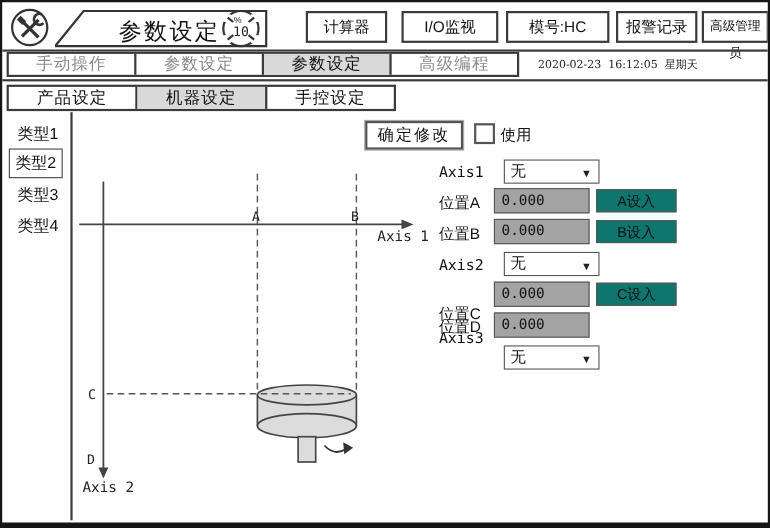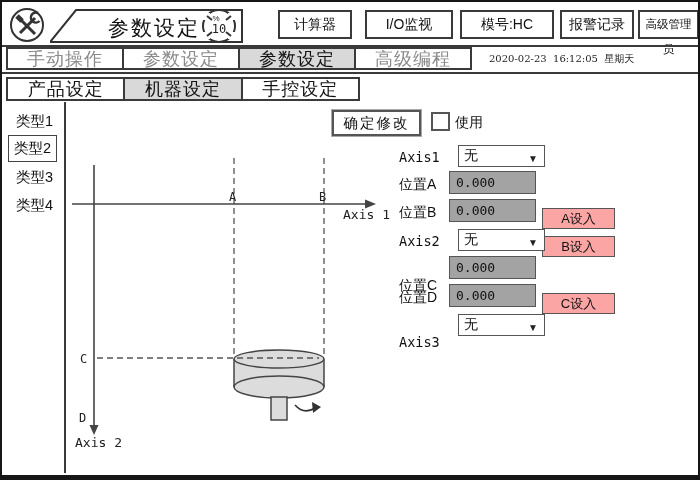--- a/index.html
+++ b/index.html
@@ -12,21 +12,21 @@
   .hline { position:absolute; left:0; right:0; height:2px; background:#3a3a3a; }
   .hbtn { position:absolute; top:8px; height:29px; background:#fff; border:2px solid #3a3a3a;
           font-size:14px; color:#111; text-align:center; line-height:25px; cursor:pointer;
           font-family:inherit; }
   .banner { position:absolute; left:48px; top:6px; }
   .title-text { position:absolute; left:88px; top:12px; width:128px; text-align:center;
                 font-size:21px; color:#111; letter-spacing:2px; }
 
   
   .tabbar { position:absolute; display:flex; border:2px solid #3a3a3a; background:#fff; }
-  .tab { flex:1; text-align:right; font-size:18px; color:#111; border-right:2px solid #3a3a3a;
+  .tab { flex:1; text-align:right; font-size:15px; color:#111; border-right:2px solid #3a3a3a;
          display:flex; align-items:center; justify-content:center; cursor:pointer; letter-spacing:1px;}
   .tab:last-child { border-right:none; }
   .tab.sel { background:#d9d9d9; }
   .tab.dim { color:#8a8a8a; }
   .datetime { position:absolute; left:487px; top:50px; font-size:10px; color:#222;
               font-family:"DejaVu Serif","Liberation Serif",serif; white-space:pre; }
 
   
   .side-item { position:absolute; left:9px; font-size:14.5px; color:#111; cursor:pointer; padding:3px 5px; }
   .side-item.sel { border:1.5px solid #444; left:6px; }
@@ -39,23 +39,23 @@
   .checkbox { position:absolute; left:429px; top:110px; width:19px; height:19px;
               border:2px solid #555; background:#fff; cursor:pointer; }
   .plabel { position:absolute; left:397px; width:52px; font-size:14px; color:#111; white-space:nowrap; }
   .axlabel { font-family:"DejaVu Sans Mono","Liberation Mono",monospace; font-size:13.5px; }
   .dropdown { position:absolute; left:456px; width:87px; height:22px; border:1.5px solid #555;
               background:#fff; font-size:14px; color:#111; padding-left:5px; line-height:19px; cursor:pointer; }
   .dd-arrow { position:absolute; right:6px; top:3px; font-size:10px; color:#222; }
   .pinput { position:absolute; left:447px; width:87px; height:23px; border:1.5px solid #555;
             font-family:"DejaVu Sans Mono","Liberation Mono",monospace; font-size:13px; color:#111;
             padding-left:6px; background:#a3a3a3; }
-  .setbtn { position:absolute; left:540px; width:73px; height:21px; background:#fca5a5;
+  .setbtn { position:absolute; left:540px; width:73px; height:21px; background:#0f766e;
             border:1.5px solid #555; font-size:13px; color:#111; text-align:center;
-            line-height:18px; cursor:pointer; font-family:inherit;margin-top:36px; }
+            line-height:18px; cursor:pointer; font-family:inherit; }
 </style>
 </head>
 <body>
 
 <div id="screen">
 
   <div class="abs" style="left:0;top:0;width:696px;height:43px;">
     <svg class="abs" style="left:7px;top:5px;" width="36" height="36" viewBox="0 0 36 36">
       <circle cx="18" cy="18" r="16" fill="none" stroke="#333" stroke-width="2"></circle>
       <line x1="10" y1="11" x2="26" y2="27" stroke="#333" stroke-width="3"></line>
@@ -168,19 +168,19 @@
     <span class="dd-arrow">▼</span>
   </div>
 
   <div class="plabel" style="top:259px;margin-top:16px;">位置C</div>
   <input class="pinput" style="top: 254px;" readonly="" value="0.000">
   <button class="setbtn" style="top:255px;">C设入</button>
 
   <div class="plabel" style="top:287px;">位置D</div>
   <input class="pinput" style="top: 282px;" readonly="" value="0.000">
 
-  <div class="plabel axlabel" style="top:332px;">Axis3</div>
+  <div class="plabel axlabel" style="top:298px;">Axis3</div>
   <div class="dropdown" style="top:312px;">
     <span>无</span>
     <span class="dd-arrow">▼</span>
   </div>
 
 </div>
 
 </body></html>

